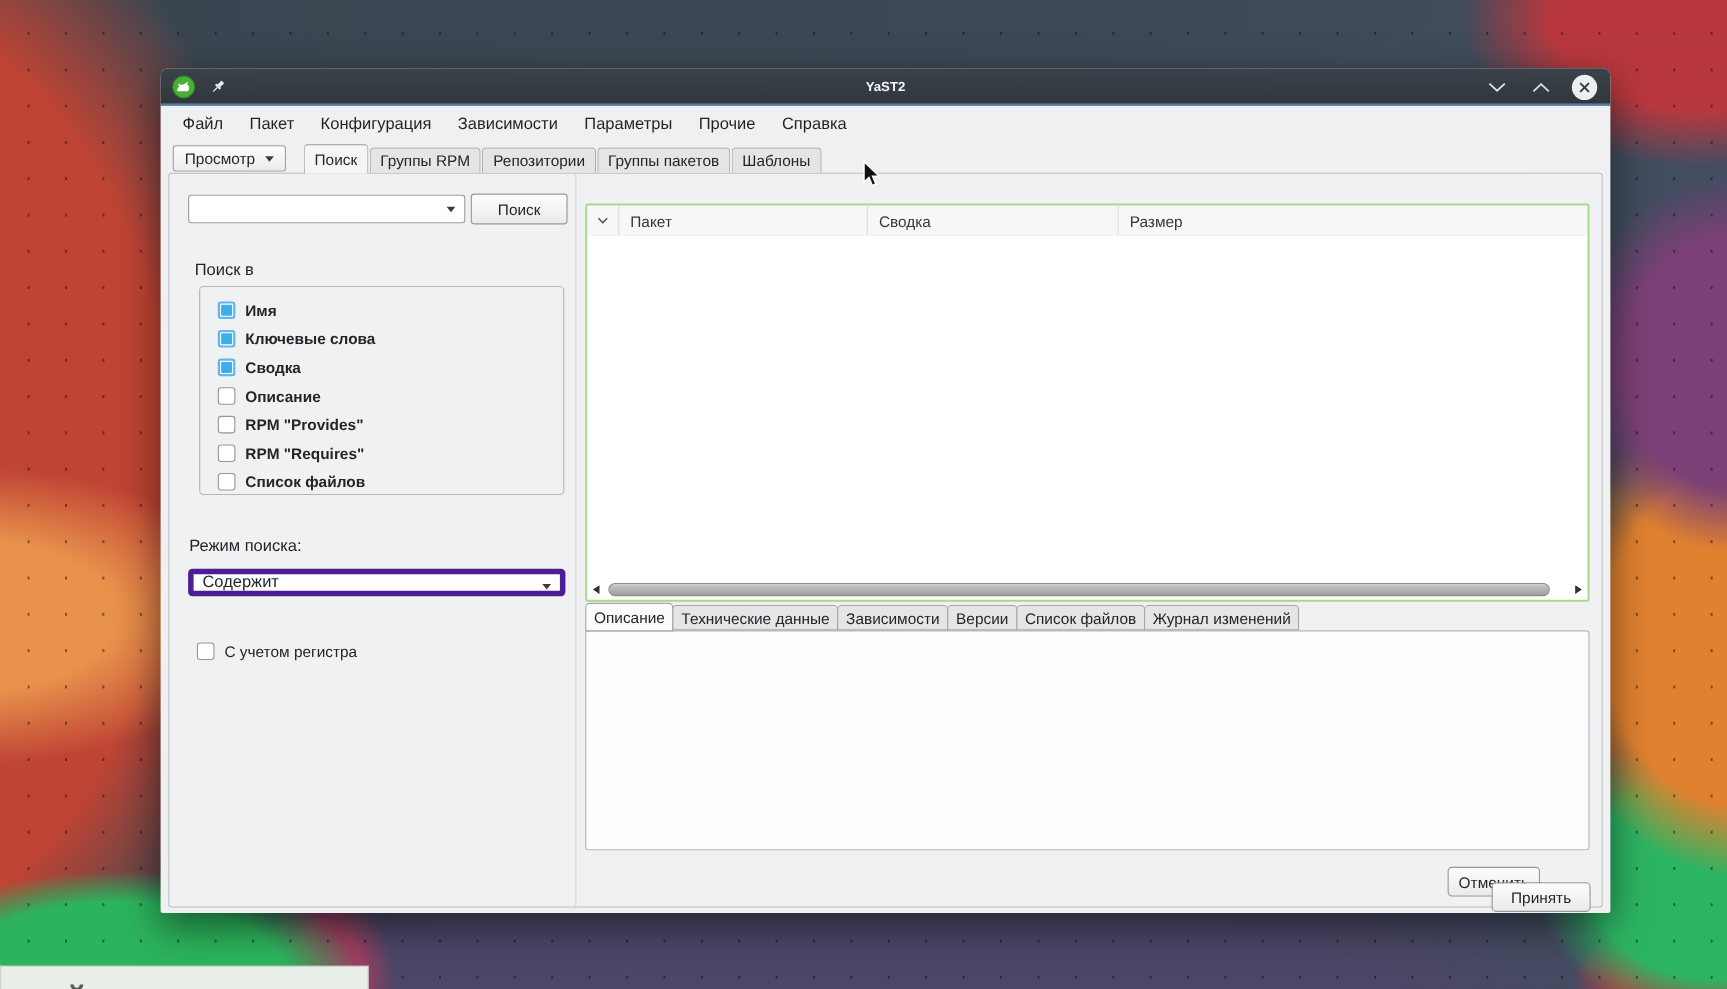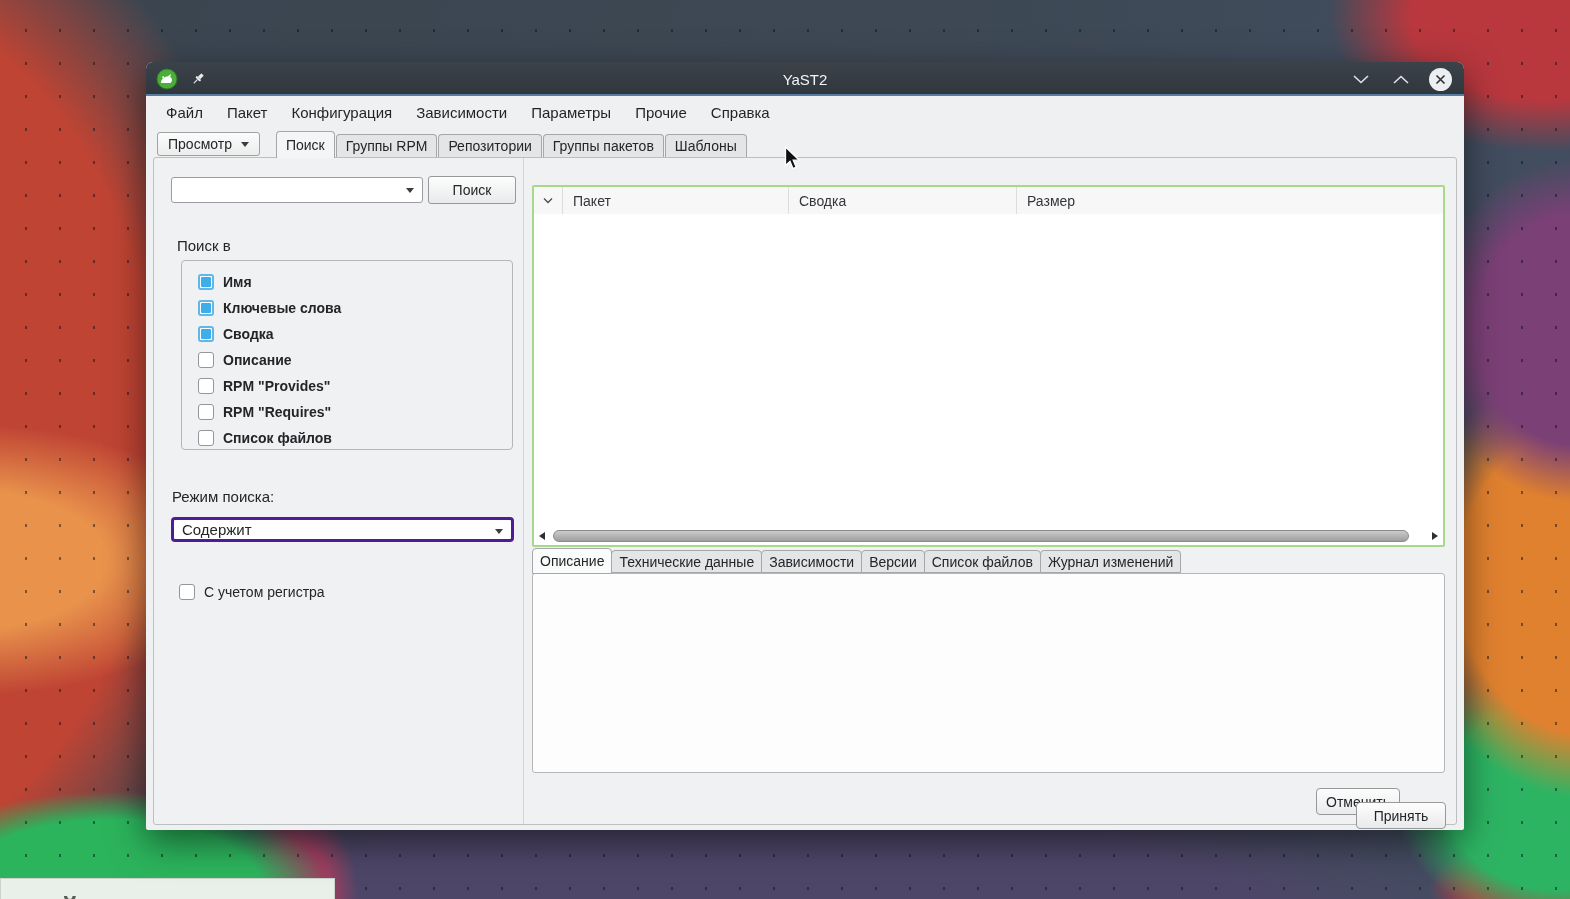--- a/index.html
+++ b/index.html
@@ -44,21 +44,21 @@
     background:#eff0f1;border-radius:7px 7px 2px 2px;
     box-shadow:0 12px 36px rgba(0,0,0,.5);color:#232629;font-size:15px;
   }
   .titlebar{
     position:relative;height:34px;border-radius:7px 7px 0 0;
     background:linear-gradient(#3b424a,#30363c);
     display:flex;align-items:center;
   }
   .titlebar::after{content:"";position:absolute;left:0;right:0;bottom:0;height:2px;background:#567ea5;}
   .titlebar .title{
-    position:absolute;left:0;right:0;text-align:center;color:#f2f4f5;font-size:15px;pointer-events:none;
+    position:absolute;left:0;right:0;text-align:center;color:#f2f4f5;font-size:12px;pointer-events:none;font-weight:bold;
   }
   .tb-left{display:flex;align-items:center;gap:12px;margin-left:10px;z-index:1;}
   .tb-right{position:absolute;right:12px;display:flex;align-items:center;gap:16px;z-index:1;}
   .tb-btn{display:flex;align-items:center;justify-content:center;width:24px;height:24px;}
   .close-circle{width:23px;height:23px;border-radius:50%;background:#eceff1;display:flex;align-items:center;justify-content:center;}
 
   .menubar{height:34px;display:flex;align-items:center;padding-left:8px;font-size:15px;color:#1f2326;}
   .menu-item{padding:16px 12px;line-height:34px;cursor:default;}
 
   
@@ -107,21 +107,21 @@
     border:1px solid #b4b6b8;border-radius:4px;padding-top:8px;box-sizing:border-box;font-weight:bold;
   }
   .cb-row{display:flex;align-items:center;gap:9px;height:26px;padding-left:16px;font-size:14px;}
   .cb{box-sizing:border-box;width:16px;height:16px;border:1px solid #93969a;border-radius:3px;background:#fff;position:relative;flex:0 0 auto;}
   .cb.checked{border:2px solid #5fb8e8;}
   .cb.checked::after{content:"";position:absolute;inset:1px;background:#3daee9;border-radius:1px;}
 
   .mode-label{position:absolute;left:18px;top:330px;font-size:15px;}
   .mode-combo{
     position:absolute;left:17px;top:359px;width:343px;height:25px;box-sizing:border-box;
-    background:#fff;border:3px solid #4c1d95;border-radius:4px;
+    background:#fff;border:5px solid #4c1d95;border-radius:4px;
     display:flex;align-items:center;padding-left:8px;font-size:15px;
   }
   .case-row{position:absolute;left:25px;top:421px;padding-left:0;}
 
   
   .table-panel{
     position:absolute;left:378px;top:27px;width:913px;height:362px;box-sizing:border-box;
     border:2px solid #a6d98a;border-radius:2px;background:#fff;
   }
   .table-header{display:flex;height:27px;background:#f7f7f8;border-bottom:1px solid #cfd0d1;font-size:14px;color:#33363a;}

